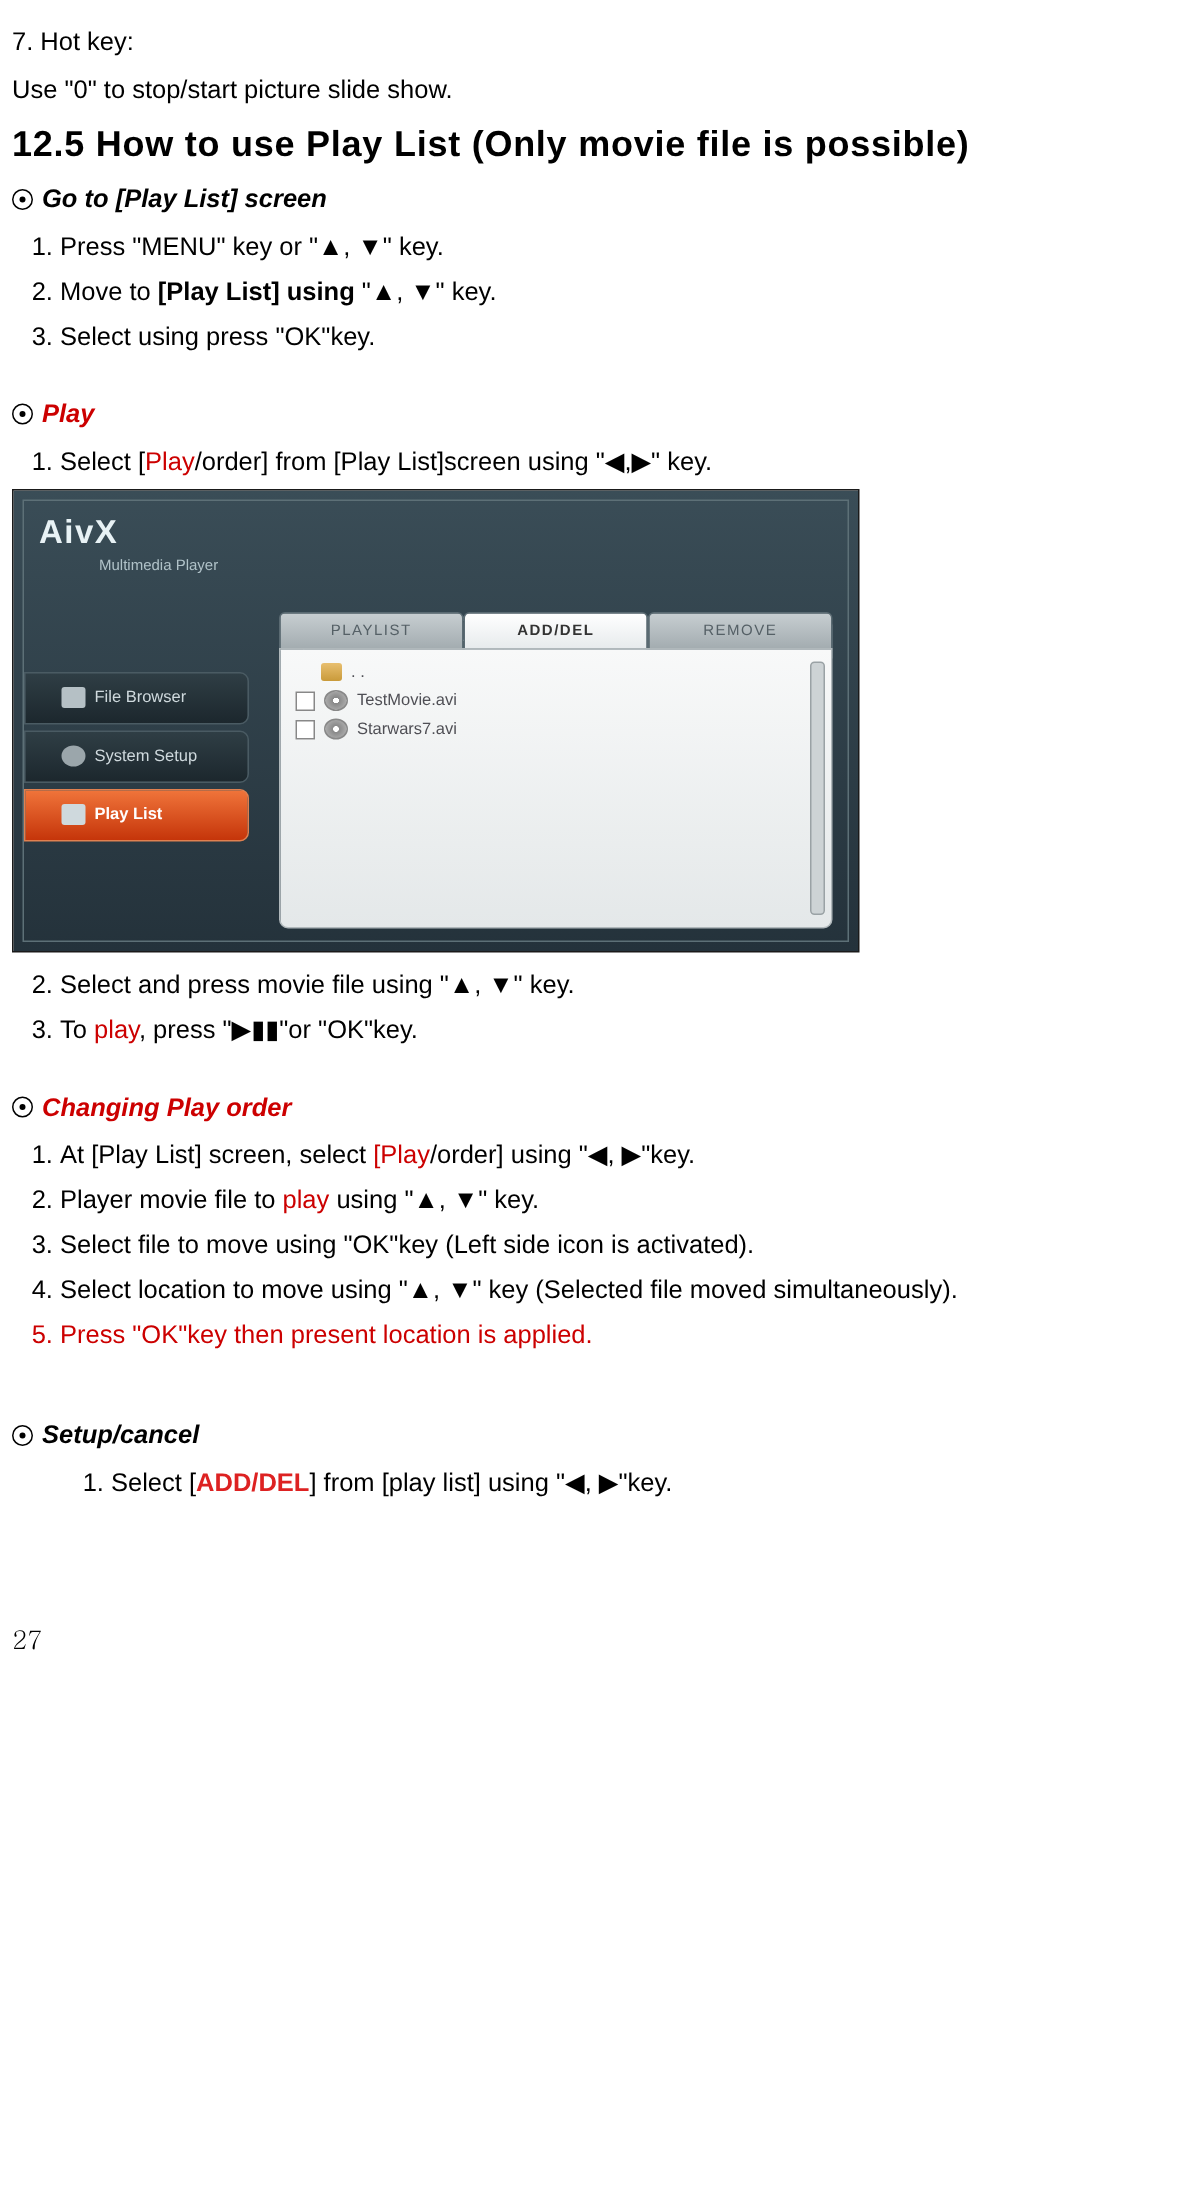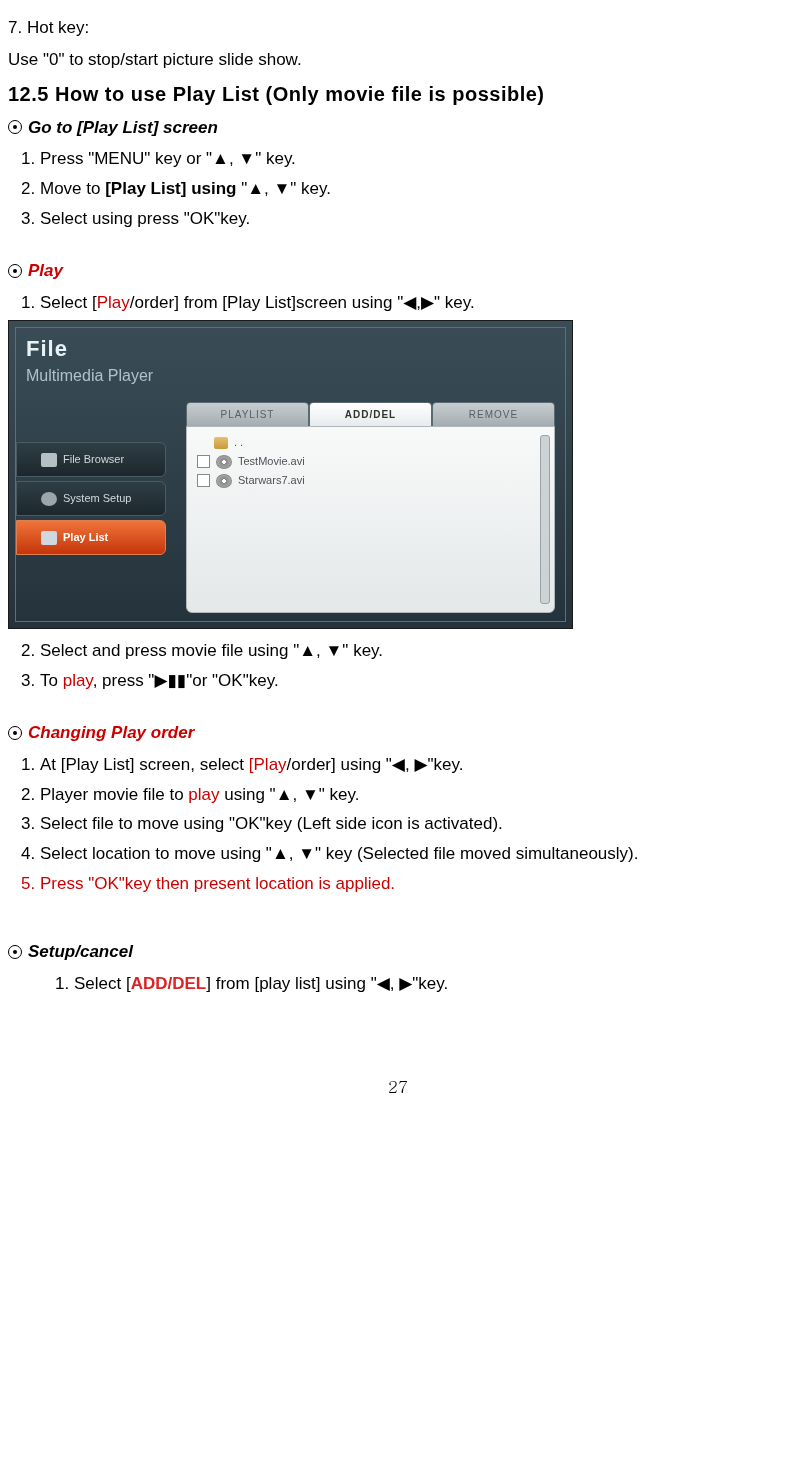--- a/index.html
+++ b/index.html
@@ -1,34 +1,34 @@
 <!DOCTYPE html>
 <html><head>
   <meta charset="utf-8">
   <style>
     body{font-family:"Trebuchet MS",Tahoma,sans-serif;font-size:17px;line-height:1.4;color:#000;margin:0;padding:8px 8px 40px;}
     .page{width:780px;}
     .para{margin:8px 0;}
-    .h2{font-weight:bold;font-size:20px;letter-spacing:0.5px;}
+    .h2{font-weight:bold;font-size:24px;letter-spacing:0.5px;}
     .bold{font-weight:bold;}
     ol{margin:2px 0 2px 6px;padding-left:26px;}
     li{margin:6px 0;}
     .red{color:#C00;}
     .red-orange{color:#D22;}
     .bullet-line{display:flex;align-items:center;gap:6px;margin:8px 0;font-style:italic;}
     .circle-bullet{display:inline-flex;width:12px;height:12px;border:1.5px solid #000;border-radius:50%;align-items:center;justify-content:center;font-size:7px;}
     .circle-bullet::after{content:"";width:4px;height:4px;background:#000;border-radius:50%;}
-    .footer{text-align:center;font-family:Batang,"Times New Roman",serif;font-size:17px;margin-top:80px;}
+    .footer{text-align:left;font-family:Batang,"Times New Roman",serif;font-size:17px;margin-top:80px;}
     
     .shot{width:563px;height:307px;background:linear-gradient(#3a4d57,#24323b);border:1px solid #1a1a1a;position:relative;margin:6px 0 10px;font-family:Verdana,sans-serif;}
     .shot-inner{position:absolute;left:6px;top:6px;right:6px;bottom:6px;border:1px solid #5d7077;display:flex;}
     .shot-left{width:150px;}
     .logo{height:52px;padding:6px 10px;}
     .logo .lname{color:#e8f2f5;font-size:22px;font-weight:bold;letter-spacing:1px;}
-    .logo .lsub{color:#b0c2c8;font-size:16px;}
+    .logo .lsub{color:#b0c2c8;font-size:10px;margin-left:40px;}
     .sidebar{margin-top:50px;}
     .side-item{height:33px;border-radius:0 6px 6px 0;margin:4px 0;display:flex;align-items:center;padding:0 24px;font-size:11px;gap:6px;}
     .side-item.norm{background:linear-gradient(#2f3e45,#1c272d);color:#cfd9dd;border:1px solid #4a5b63;}
     .side-item.sel{background:linear-gradient(#f0743a,#c5350a);color:#fff;border:1px solid #e08050;font-weight:bold;}
     .side-icon{width:16px;height:14px;background:#cfd9dd;border-radius:2px;}
     .side-icon.folder{background:#b5c0c5;}
     .side-icon.gear{background:#9ba6ab;border-radius:50%;}
     .shot-right{flex:1;position:relative;}
     .bread-wrap{position:absolute;top:40px;left:36px;right:10px;height:26px;background:linear-gradient(#5b6c74,#3a4a52);border-radius:6px 6px 0 0;border:1px solid #6d7e86;display:flex;align-items:center;padding:0 20px;margin-top:37px;}
     .bread{background:#425058;color:#cdd7db;font-size:11px;padding:2px 14px;border:1px solid #2a363c;}
@@ -72,21 +72,21 @@
   <span class="bold red">Play</span>
 </div>
 <ol>
   <li><span>Select [</span><span class="red">Play</span><span>/order] from [Play List]screen using "◀,▶"   key.</span></li>
 </ol>
 
 <div class="shot">
   <div class="shot-inner">
     <div class="shot-left">
       <div class="logo">
-        <div class="lname">File</div>
+        <div class="lname">AivX</div>
         <div class="lsub">Multimedia Player</div>
       </div>
       <div class="sidebar">
         <div class="side-item norm">
               <span class="side-icon folder"></span>
               <span>File Browser</span>
             </div>
         <div class="side-item norm">
               <span class="side-icon gear"></span>
               <span>System Setup</span>

